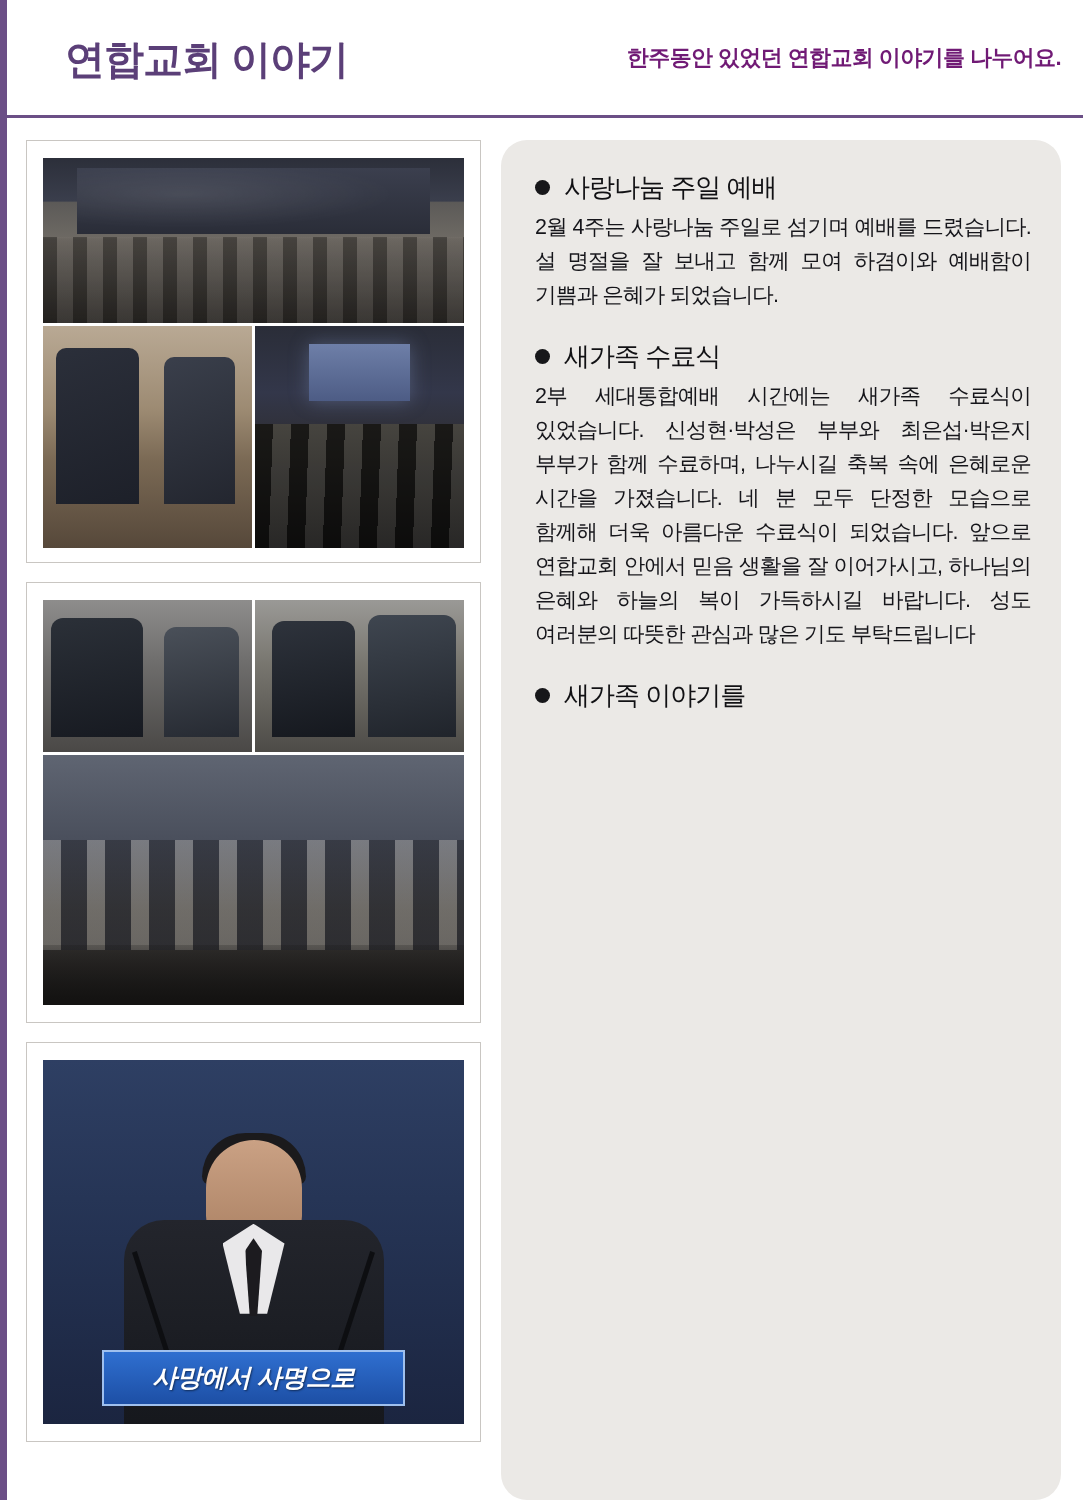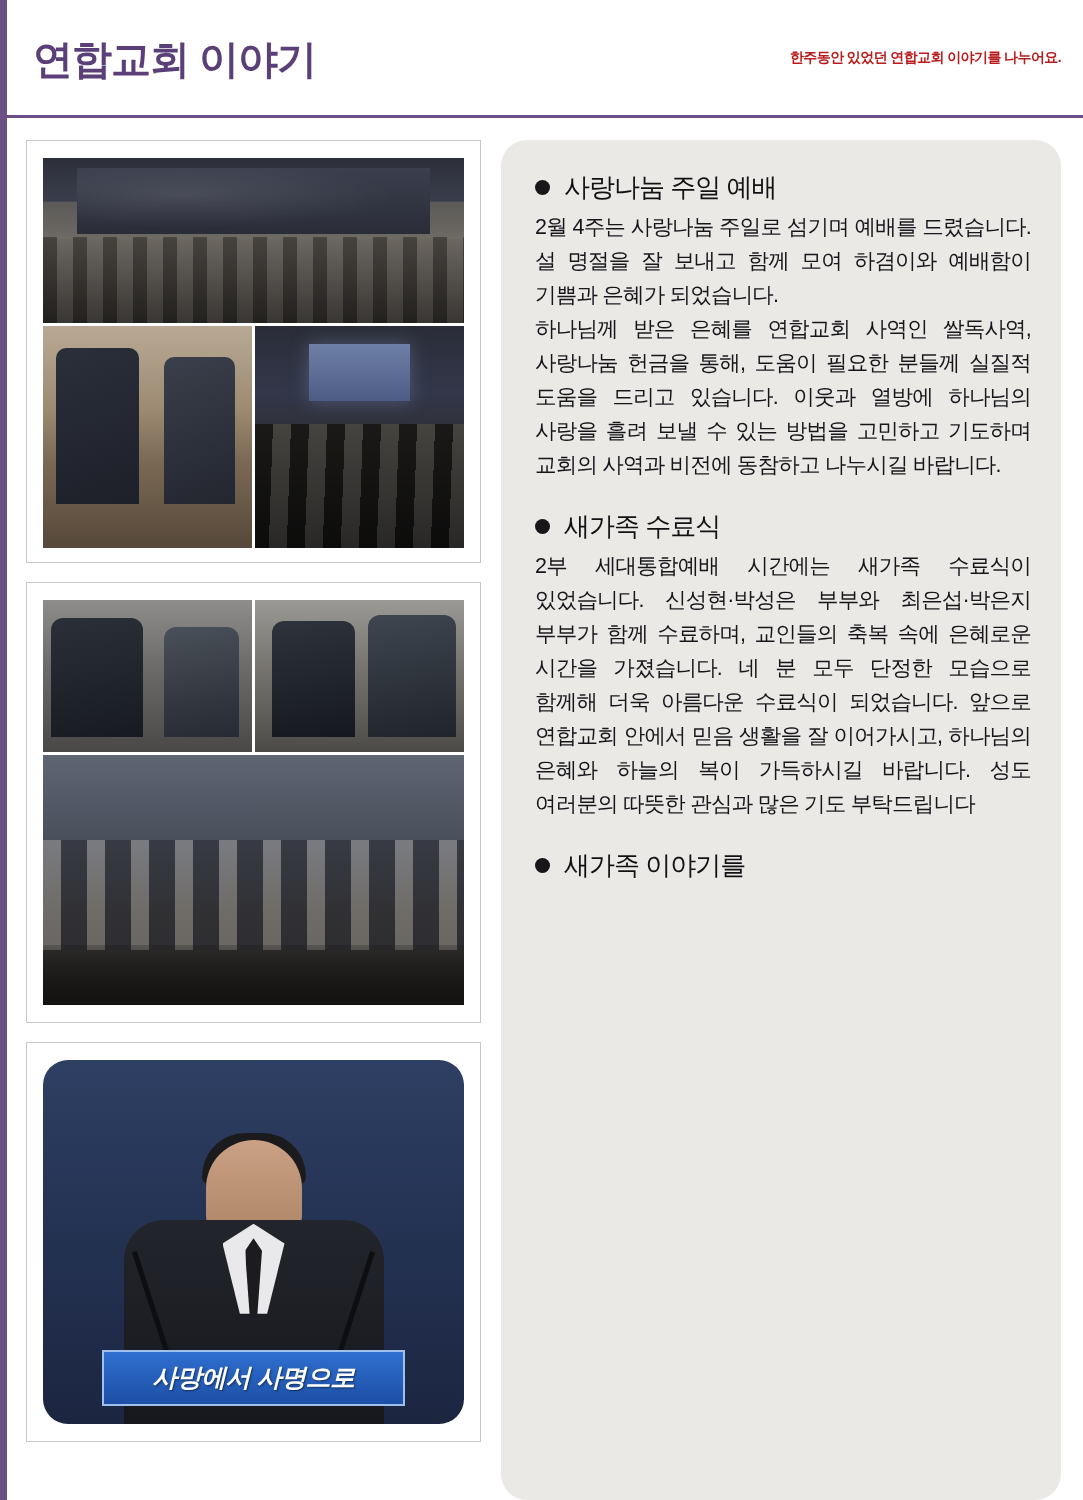--- a/index.html
+++ b/index.html
@@ -33,26 +33,27 @@
     padding: 0 22px 0 26px;
     box-sizing: border-box;
   }
   .header-title {
     font-size: 40px;
     font-weight: 800;
     color: #5b3f78;
     letter-spacing: -1px;
     line-height: 1;
     white-space: nowrap;
+    margin-left: 32px;
   }
   .header-sub {
     margin-left: auto;
-    font-size: 14px;
+    font-size: 22px;
     font-weight: 700;
-    color: #b91c1c;
+    color: #701a75;
     letter-spacing: -0.6px;
     white-space: nowrap;
     padding-bottom: 2px;
   }
   .header-rule {
     position: absolute;
     left: 0;
     right: 0;
     bottom: 0;
     height: 3px;
@@ -107,21 +108,20 @@
     grid-template-rows: 152px 250px;
     grid-template-columns: 1fr 1fr;
     gap: 3px;
     height: 100%;
   }
   .grid-b .span2 { grid-column: 1 / span 2; }
 
   .single {
     height: 100%;
     display: block;
-    border-radius: 25px;
   }
 
   
   .ph {
     position: relative;
     overflow: hidden;
     background: #4c4a4f;
   }
 
   
@@ -435,29 +435,28 @@
     </div>
 
     <div class="col-right">
 
       <div class="article">
         <div class="article-head">
           <span class="bullet-dot"></span>
           <span class="article-title">사랑나눔 주일 예배</span>
         </div>
         <p class="article-body">2월 4주는 사랑나눔 주일로 섬기며 예배를 드렸습니다. 설 명절을 잘 보내고 함께 모여 하겸이와 예배함이 기쁨과 은혜가 되었습니다.</p>
-        <p class="article-body">하나님께 받은 은혜를 연합교회 사역인 쌀독사역, 사랑나눔 헌금을 통해, 도움이 필요한 분들께 실질적 도움을 드리고 있습니다. 이웃과 열방에 하나님의 사랑을 흘려 보낼 수 있는 방법을 고민하고 기도하며 교회의 사역과 비전에 동참하고 나누시길 바랍니다.</p>
       </div>
 
       <div class="article">
         <div class="article-head">
           <span class="bullet-dot"></span>
           <span class="article-title">새가족 수료식</span>
         </div>
-        <p class="article-body">2부 세대통합예배 시간에는 새가족 수료식이 있었습니다. 신성현·박성은 부부와 최은섭·박은지 부부가 함께 수료하며, 교인들의 축복 속에 은혜로운 시간을 가졌습니다. 네 분 모두 단정한 모습으로 함께해 더욱 아름다운 수료식이 되었습니다. 앞으로 연합교회 안에서 믿음 생활을 잘 이어가시고, 하나님의 은혜와 하늘의 복이 가득하시길 바랍니다. 성도 여러분의 따뜻한 관심과 많은 기도 부탁드립니다</p>
+        <p class="article-body">2부 세대통합예배 시간에는 새가족 수료식이 있었습니다. 신성현·박성은 부부와 최은섭·박은지 부부가 함께 수료하며, 나누시길 축복 속에 은혜로운 시간을 가졌습니다. 네 분 모두 단정한 모습으로 함께해 더욱 아름다운 수료식이 되었습니다. 앞으로 연합교회 안에서 믿음 생활을 잘 이어가시고, 하나님의 은혜와 하늘의 복이 가득하시길 바랍니다. 성도 여러분의 따뜻한 관심과 많은 기도 부탁드립니다</p>
       </div>
 
       <div class="article">
         <div class="article-head">
           <span class="bullet-dot"></span>
           <span class="article-title">새가족 이야기를</span>
         </div>
       </div>
 
     </div>

